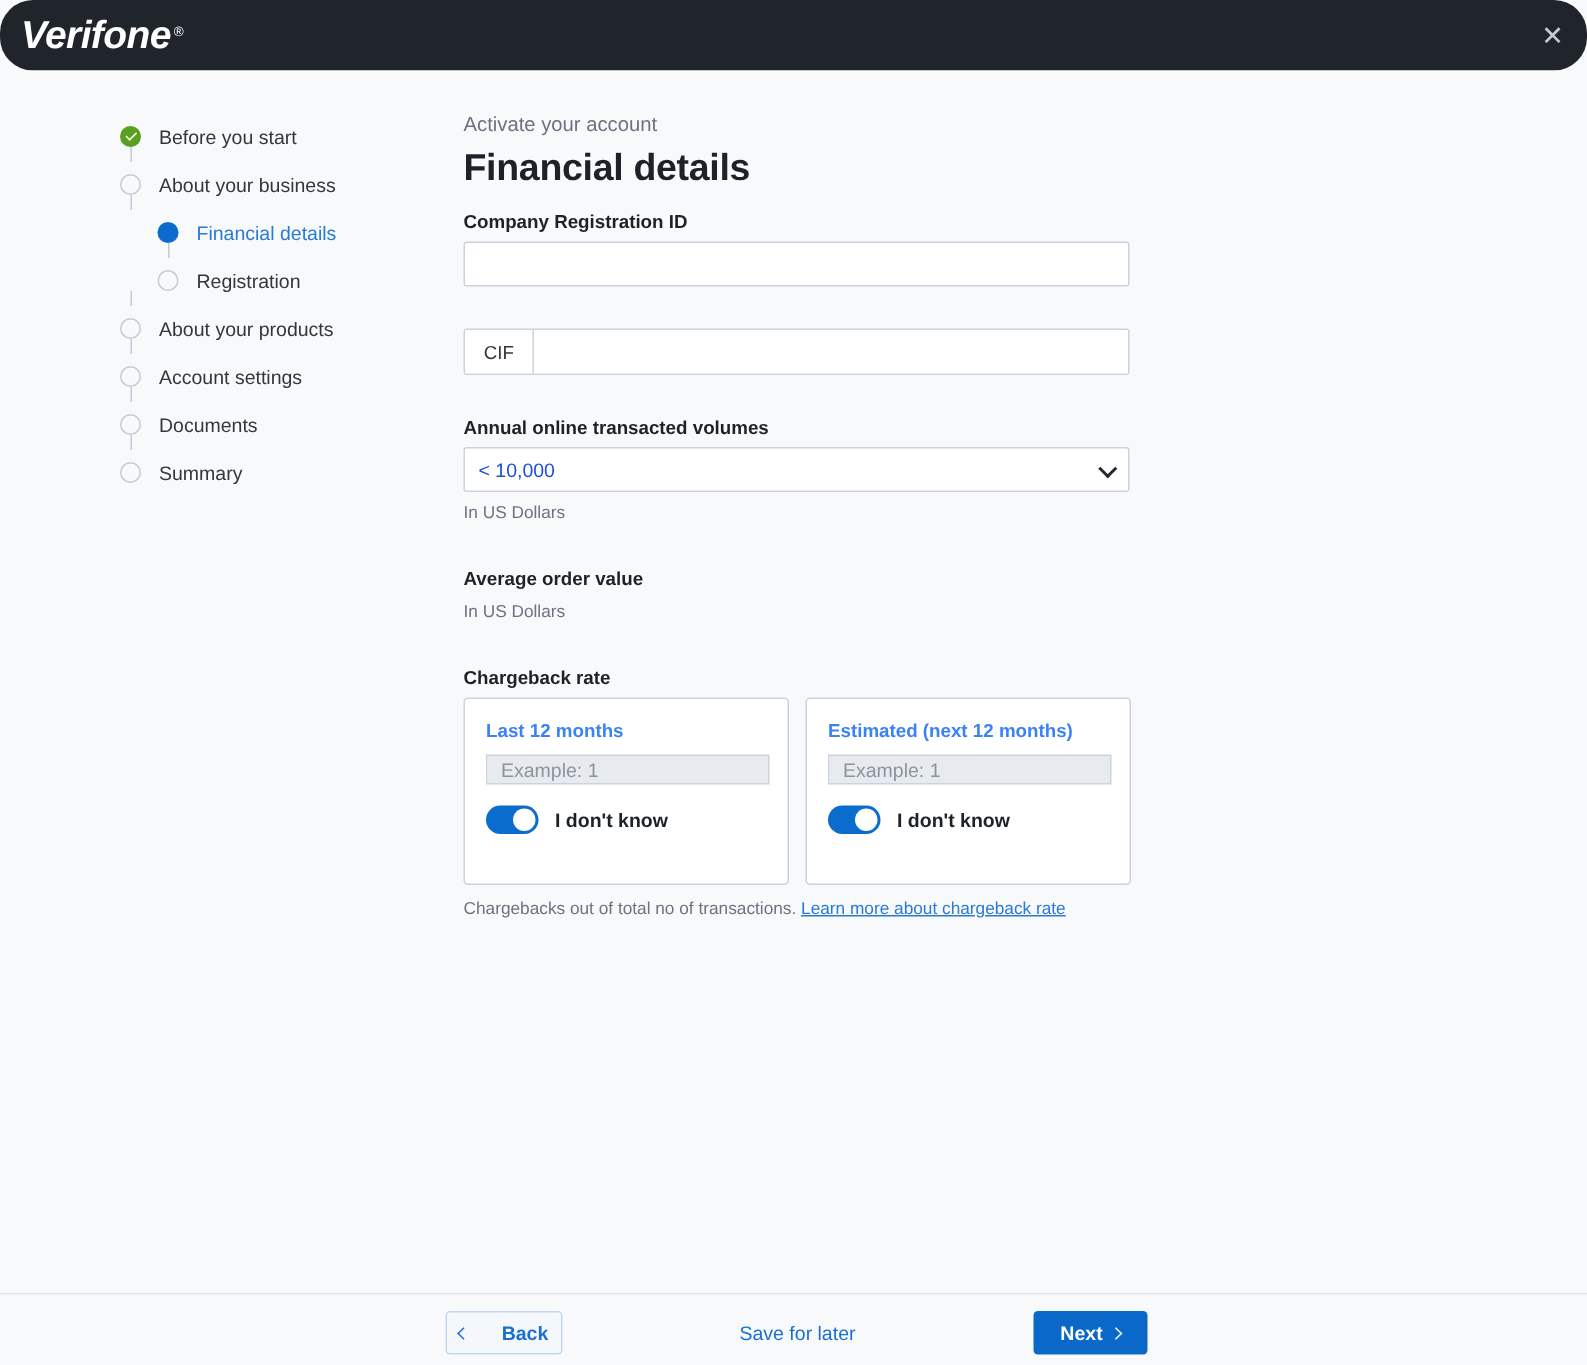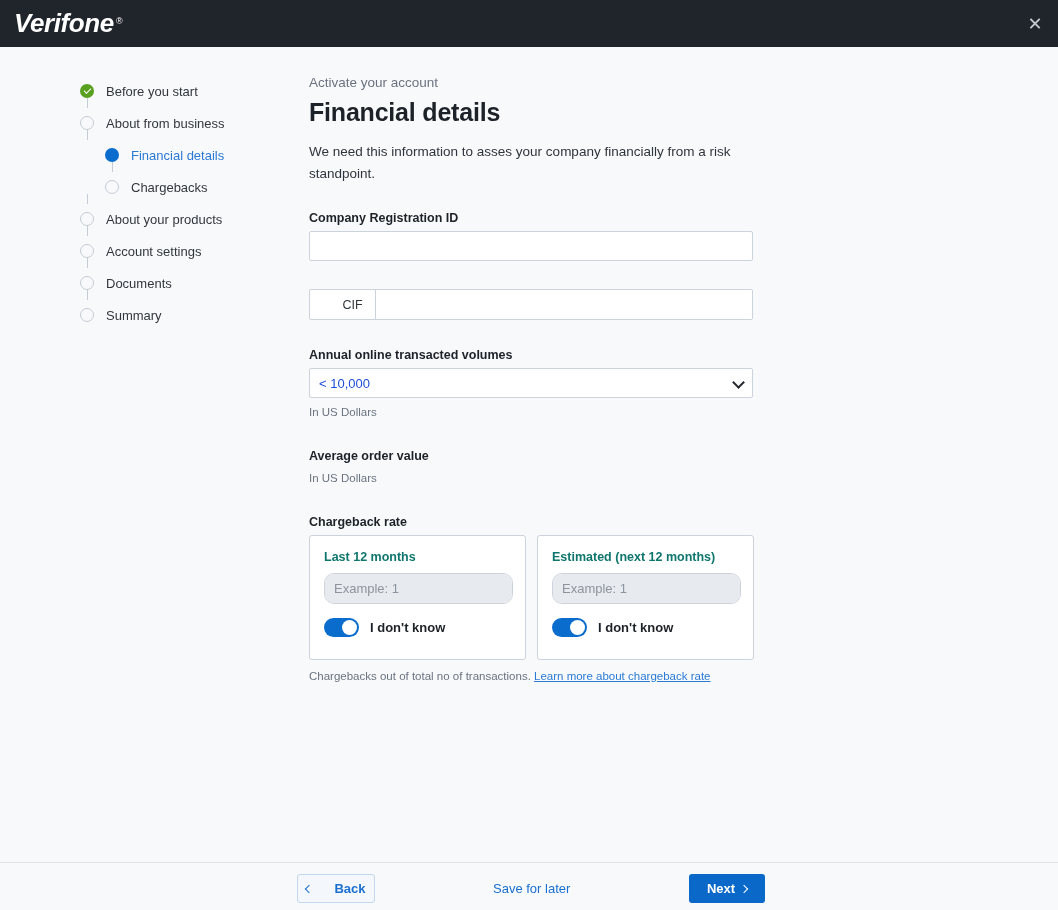--- a/index.html
+++ b/index.html
@@ -15,21 +15,21 @@
     width: 1058px; height: 910px;
     overflow: hidden;
     background: #f8f9fb;
   }
 
   
   .topbar {
     position: absolute; top: 0; left: 0;
     width: 1058px; height: 47px;
     background: #20242b;
-    display: flex; align-items: center;
+    display: flex; align-items: center; border-radius: 22px;
   }
   .logo {
     margin-left: 14px;
     color: #ffffff;
     font-size: 26px;
     font-weight: bold;
     font-style: italic;
     letter-spacing: -0.4px;
     font-family: "Liberation Sans", sans-serif;
     display: flex; align-items: baseline;
@@ -130,21 +130,21 @@
     padding: 0 9px;
     font-family: "Liberation Sans", sans-serif;
     outline: none;
   }
   .group { margin-bottom: 28px; }
 
   
   .prefix-wrap {
     display: flex; width: 444px; height: 31px;
     border: 1px solid #ccd3dd; border-radius: 2px;
-    background: #fff; overflow: hidden; padding-left: 20px;
+    background: #fff; overflow: hidden;
   }
   .prefix-box {
     width: 46px; display: flex; align-items: center; justify-content: center;
     font-size: 12.5px; color: #32373d;
     border-right: 1px solid #ccd3dd;
     background: #fff;
   }
   .prefix-input {
     flex: 1; border: none; outline: none;
     font-size: 13px; padding: 0 9px;
@@ -174,26 +174,26 @@
 
   
   .cards { display: flex; gap: 11px; margin-top: 6px; }
   .card {
     width: 217px; height: 125px;
     border: 1px solid #ccd3dd; border-radius: 3px;
     background: #fff;
     padding: 14px 14px 0 14px;
   }
   .card-title {
-    font-size: 12.5px; font-weight: bold; color: #0f766e;
+    font-size: 12.5px; font-weight: bold; color: #3b82f6;
     margin-bottom: 9px;
   }
   .pct-wrap {
-    display: flex; width: 189px; height: 31px;
-    border: 1px solid #ccd3dd; border-radius: 10px;
+    display: flex; width: 189px; height: 20px;
+    border: 1px solid #ccd3dd; border-radius: 0;
     overflow: hidden;
   }
   .pct-input {
     flex: 1; border: none; outline: none;
     background: #e7eaee;
     font-size: 13px; padding: 0 9px;
     color: #6b7380;
     font-family: "Liberation Sans", sans-serif;
   }
   .pct-input::placeholder { color: #8d949d; }
@@ -279,31 +279,31 @@
   <div class="shell">
 
     <div class="sidebar" id="sidebar">
         <div class="step lvl1">
           <span class="bullet done"></span>
           <span class="label">Before you start</span>
         </div>
         <div class="connector" style="left: 87px; top: 51px; height: 10px;"></div>
         <div class="step lvl1">
           <span class="bullet empty"></span>
-          <span class="label">About from business</span>
+          <span class="label">About your business</span>
         </div>
         <div class="connector" style="left: 87px; top: 83px; height: 10px;"></div>
         <div class="step lvl2">
           <span class="bullet current"></span>
           <span class="label active">Financial details</span>
         </div>
         <div class="connector" style="left: 112px; top: 115px; height: 10px;"></div>
         <div class="step lvl2">
           <span class="bullet empty"></span>
-          <span class="label">Chargebacks</span>
+          <span class="label">Registration</span>
         </div>
         <div class="connector" style="left: 87px; top: 147px; height: 10px;"></div>
         <div class="step lvl1">
           <span class="bullet empty"></span>
           <span class="label">About your products</span>
         </div>
         <div class="connector" style="left: 87px; top: 179px; height: 10px;"></div>
         <div class="step lvl1">
           <span class="bullet empty"></span>
           <span class="label">Account settings</span>
@@ -317,21 +317,20 @@
         <div class="step lvl1">
           <span class="bullet empty"></span>
           <span class="label">Summary</span>
         </div>
       </div>
 
     <div class="main">
 
       <div class="eyebrow">Activate your account</div>
       <h1 class="title">Financial details</h1>
-      <p class="intro">We need this information to asses your company financially from a risk standpoint.</p>
 
       <div class="group">
         <div class="field-label">Company Registration ID</div>
         <input class="text-input" type="text" placeholder="" style="">
       </div>
 
       <div class="group">
         <div class="prefix-wrap">
           <div class="prefix-box">CIF</div>
           <input class="prefix-input" type="text" placeholder="" style="">

